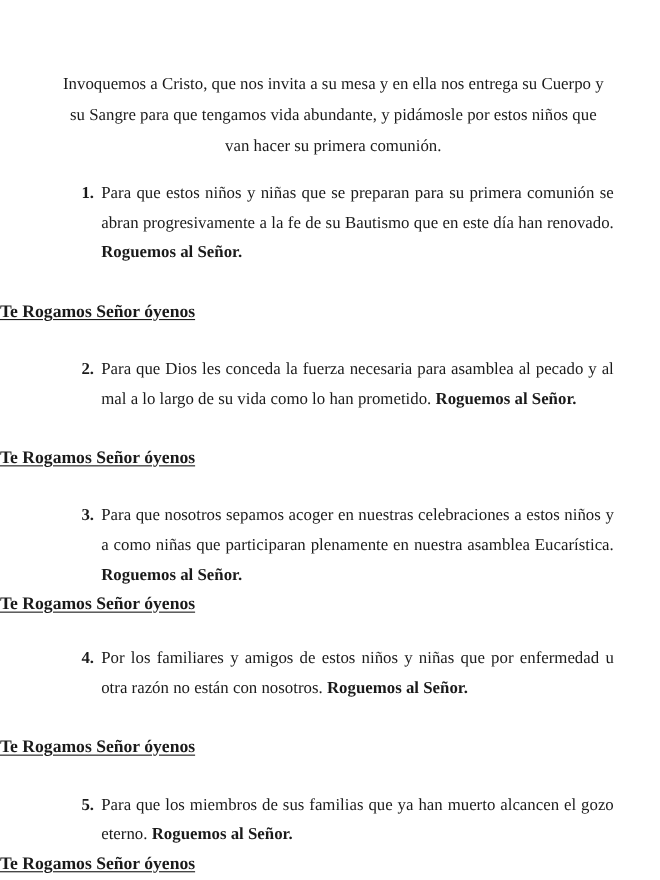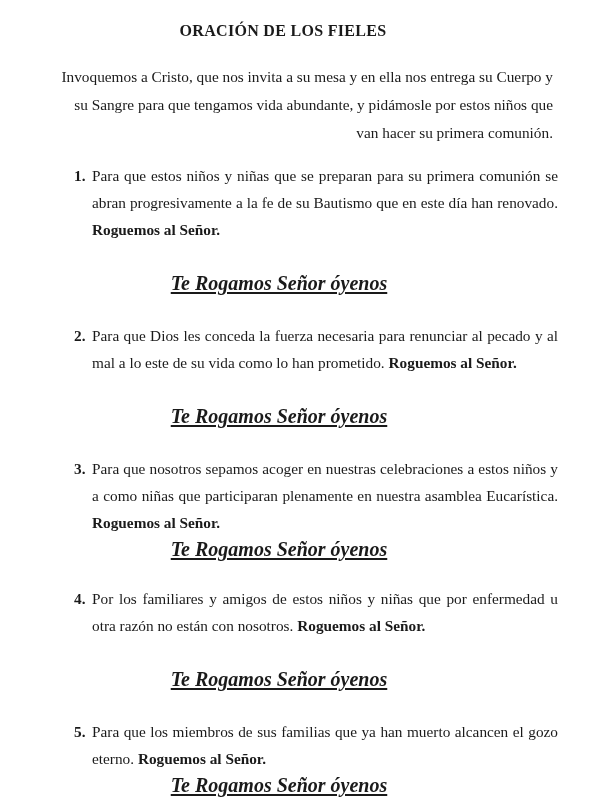--- a/index.html
+++ b/index.html
@@ -40,21 +40,21 @@
   }
 
   
   .intro {
     position: absolute;
     left: 53px;
     top: 48px;
     width: 500px;
     font-size: 15.3px;
     line-height: 28px;
-    text-align: right;
+    text-align: center;
   }
 
   
   .petitions {
     position: absolute;
     left: 0;
     top: 162px;
     width: 600px;
   }
   .petition {
@@ -81,60 +81,58 @@
     font-size: 15.3px;
     line-height: 27px;
     text-align: left;
   }
   .strong-close {
     font-weight: bold;
     margin-top: 28px;
   }
   .response {
     margin-right: 42px;
-    text-align: center;
-    font-size: 20px;
+    text-align: left;
+    font-size: 16px;
     line-height: 27px;
     font-weight: bold;
-    font-style: italic;
   }
   .response span {
     text-decoration: underline;
     text-underline-offset: 2px;
   }
   
   .gap-before-response { height: 27px; }
   .petition-spacer-lg { height: 25px; }
   .petition-spacer-sm { height: 22px; }
 </style>
 </head>
 <body>
 
 <div class="page">
 
-  <h1 class="doc-title">ORACIÓN DE LOS FIELES</h1>
 
   <p class="intro">Invoquemos a Cristo, que nos invita a su mesa y en ella nos entrega su Cuerpo y su Sangre para que tengamos vida abundante, y pidámosle por estos niños que van hacer su primera comunión.</p>
 
   <div class="petitions">
 
     <div class="petition">
       <div class="petition-body">
         <span class="petition-num">1.</span><span>Para que estos niños y niñas que se preparan para su primera comunión se abran progresivamente a la fe de su Bautismo que en este día han renovado. </span><span class="strong-close">Roguemos al Señor.</span>
       </div>
     </div>
     <div class="gap-before-response"></div>
     <div class="response">
       <span>Te Rogamos Señor óyenos</span>
     </div>
     <div class="petition-spacer-lg"></div>
 
     <div class="petition">
       <div class="petition-body">
-        <span class="petition-num">2.</span><span>Para que Dios les conceda la fuerza necesaria para renunciar al pecado y al mal a lo este de su vida como lo han prometido. </span><span class="strong-close">Roguemos al Señor.</span>
+        <span class="petition-num">2.</span><span>Para que Dios les conceda la fuerza necesaria para asamblea al pecado y al mal a lo largo de su vida como lo han prometido. </span><span class="strong-close">Roguemos al Señor.</span>
       </div>
     </div>
     <div class="gap-before-response"></div>
     <div class="response">
       <span>Te Rogamos Señor óyenos</span>
     </div>
     <div class="petition-spacer-lg"></div>
 
     <div class="petition">
       <div class="petition-body">

